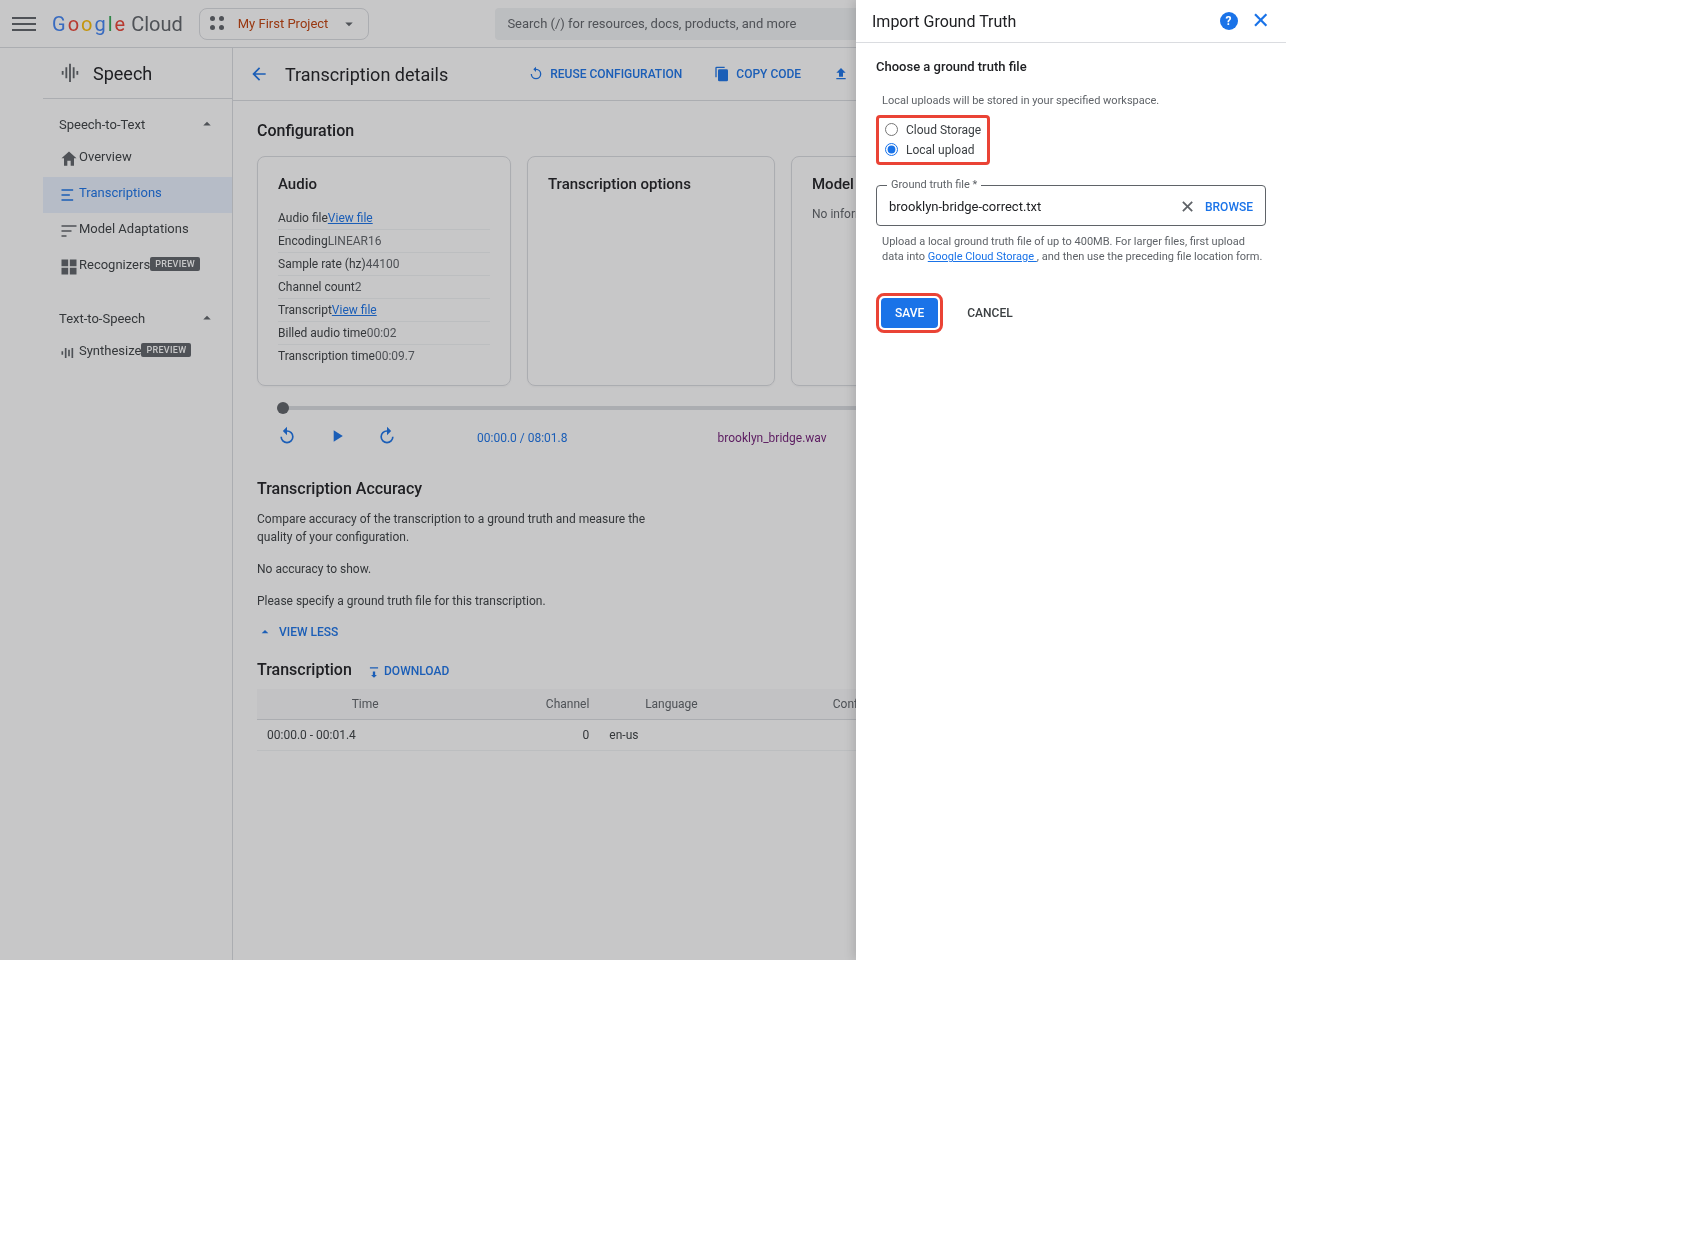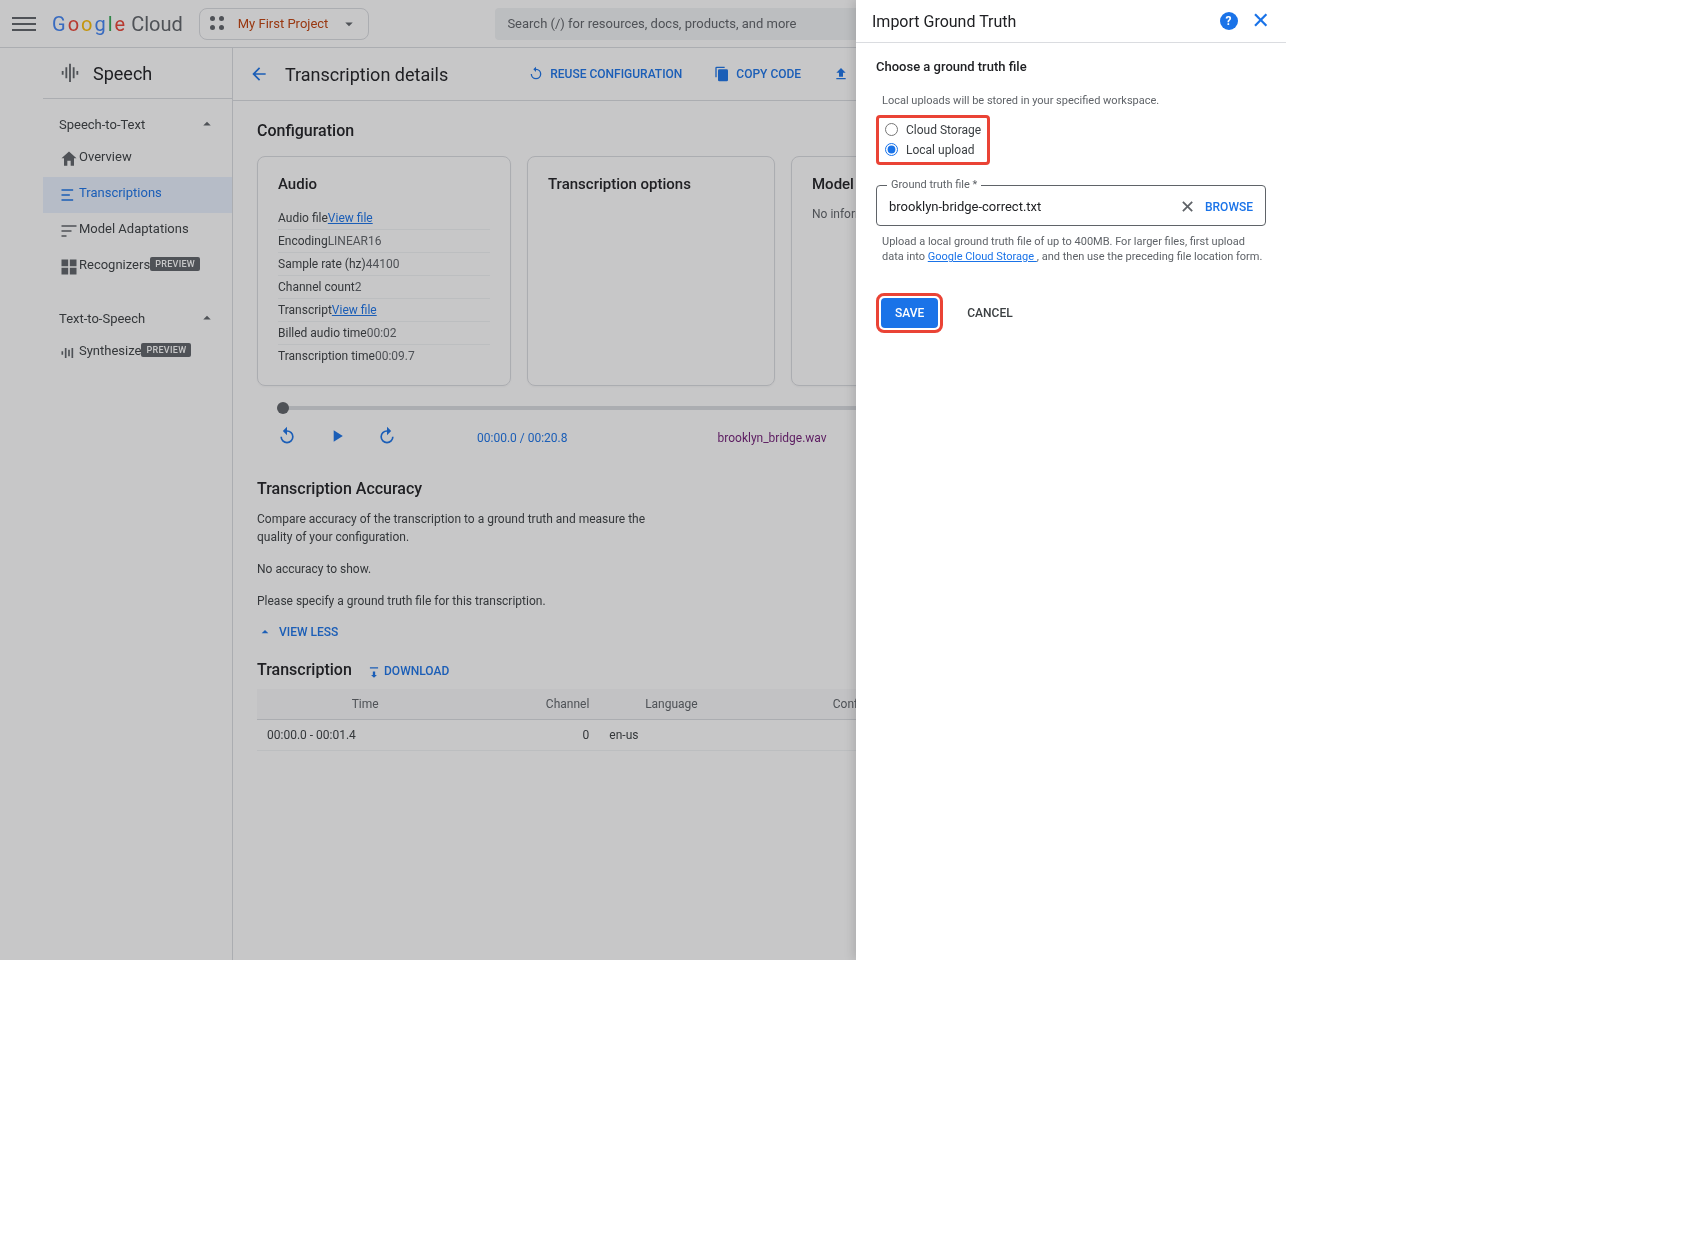--- a/index.html
+++ b/index.html
@@ -511,21 +511,21 @@
         <div class="audio-controls">
           <span class="ctrl"><svg viewBox="0 0 24 24">
                 <path fill="currentColor" d="M12 5V1L7 6l5 5V7a6 6 0 11-6 6H4a8 8 0 108-8z"></path>
               </svg></span>
           <span class="ctrl"><svg viewBox="0 0 24 24">
                 <path fill="currentColor" d="M8 5v14l11-7z"></path>
               </svg></span>
           <span class="ctrl"><svg viewBox="0 0 24 24">
                 <path fill="currentColor" d="M12 5V1l5 5-5 5V7a6 6 0 106 6h2a8 8 0 11-8-8z"></path>
               </svg></span>
-          <span class="audio-time">00:00.0 / 00:20.8</span>
+          <span class="audio-time">00:00.0 / 08:01.8</span>
           <span class="audio-file">brooklyn_bridge.wav</span>
         </div>
       </div>
 
       <div class="accuracy-section">
         <h2 class="section-title">Transcription Accuracy</h2>
         <p>Compare accuracy of the transcription to a ground truth and measure the quality of your configuration.</p>
         <p>No accuracy to show.</p>
         <p>Please specify a ground truth file for this transcription.</p>
         <div class="view-less">

